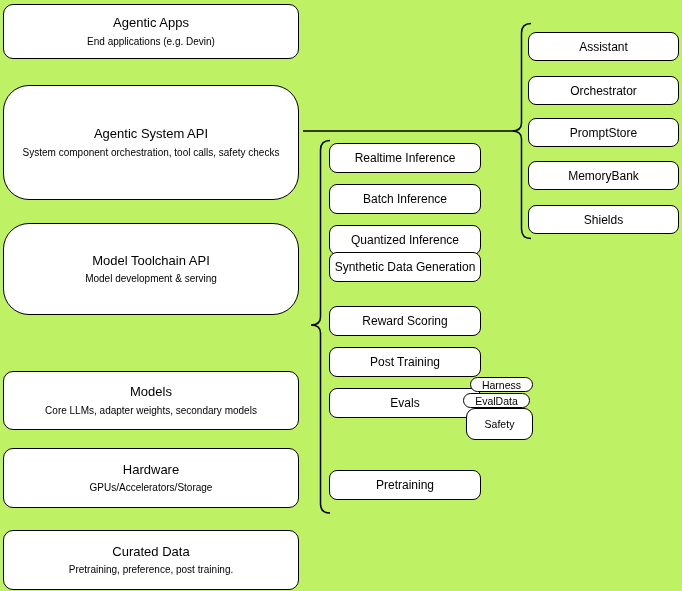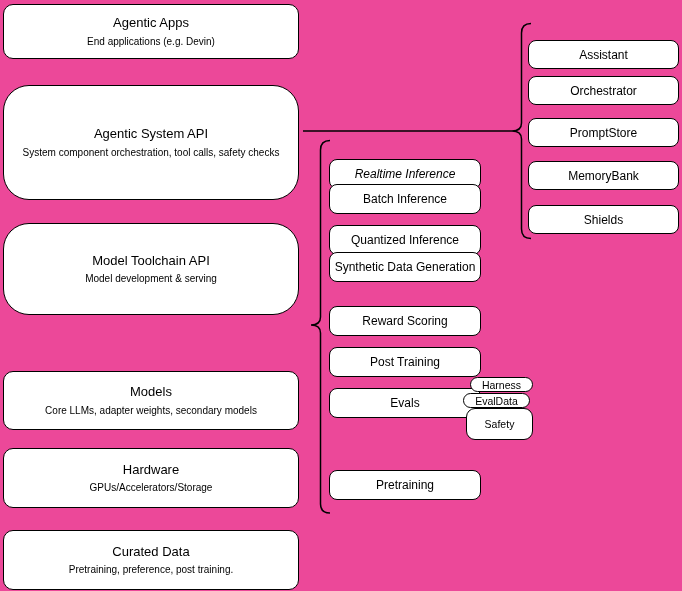--- a/index.html
+++ b/index.html
@@ -1,17 +1,17 @@
 <!DOCTYPE html>
 <html><head>
 <meta charset="utf-8">
 <style>
   html,body { margin:0; padding:0; background:#ffffff; }
   .canvas {
-    position:relative; width:682px; height:591px; background:#ec4899;
+    position:relative; width:682px; height:591px; background:#bef264;
     font-family:"Liberation Sans", sans-serif; color:#000; overflow:hidden;
   }
   .overlay { position:absolute; left:0; top:0; width:682px; height:591px; pointer-events:none; }
   .lbox {
     position:absolute; left:3px; width:296px; box-sizing:border-box;
     border:1.5px solid #000; background:#fff;
     display:flex; flex-direction:column; align-items:center; justify-content:center;
     gap:5px; text-align:center; z-index:2;
   }
   .lbox .title { font-size:13px; line-height:1.1; }
@@ -64,32 +64,32 @@
   </div>
   <div class="lbox" style="top:448px;height:60px;border-radius:10px;">
     <div class="title">Hardware</div>
     <div class="subtitle">GPUs/Accelerators/Storage</div>
   </div>
   <div class="lbox" style="top:530px;height:60px;border-radius:10px;">
     <div class="title">Curated Data</div>
     <div class="subtitle">Pretraining, preference, post training.</div>
   </div>
 
-  <div class="mbox" style="top:159px;font-style:italic;">Realtime Inference</div>
+  <div class="mbox" style="top:143px;">Realtime Inference</div>
   <div class="mbox" style="top:184px;">Batch Inference</div>
   <div class="mbox" style="top:225px;">Quantized Inference</div>
   <div class="mbox" style="top:252px;">Synthetic Data Generation</div>
   <div class="mbox" style="top:347px;">Post Training</div>
   <div class="mbox" style="top:306px;">Reward Scoring</div>
   <div class="mbox" style="top:388px;">Evals</div>
   <div class="mbox" style="top:470px;">Pretraining</div>
 
   <div class="pill" style="left:470px;top:377px;width:63px;height:15px;">Harness</div>
   <div class="pill" style="left:463px;top:393px;width:67px;height:15px;">EvalData</div>
   <div class="pill" style="left:466px;top:408px;width:67px;height:32px;">Safety</div>
 
-  <div class="rbox" style="top:40px;text-align:right;">Assistant</div>
+  <div class="rbox" style="top:32px;text-align:right;">Assistant</div>
   <div class="rbox" style="top:76px;">Orchestrator</div>
   <div class="rbox" style="top:118px;">PromptStore</div>
   <div class="rbox" style="top:161px;">MemoryBank</div>
   <div class="rbox" style="top:205px;">Shields</div>
 
 </div>
 
 </body></html>

